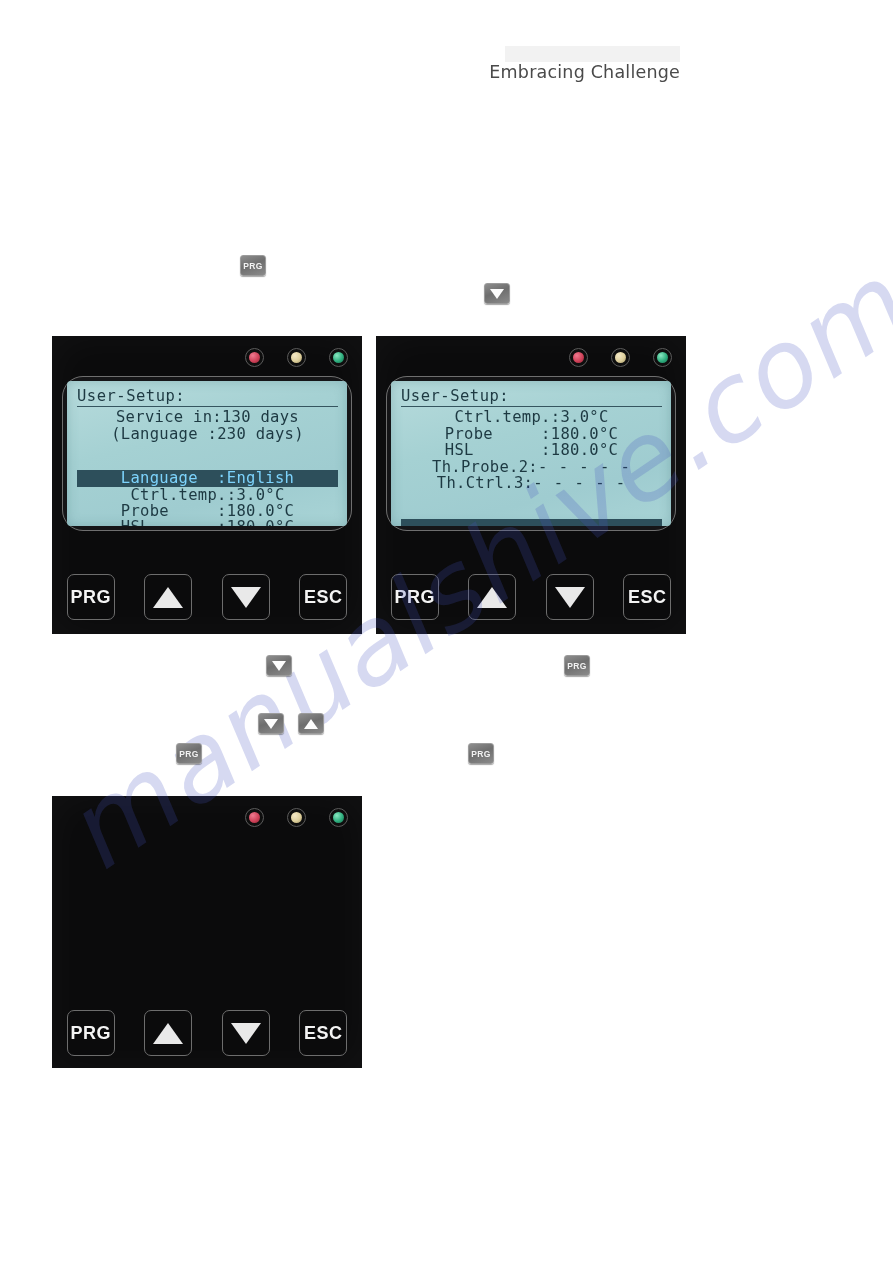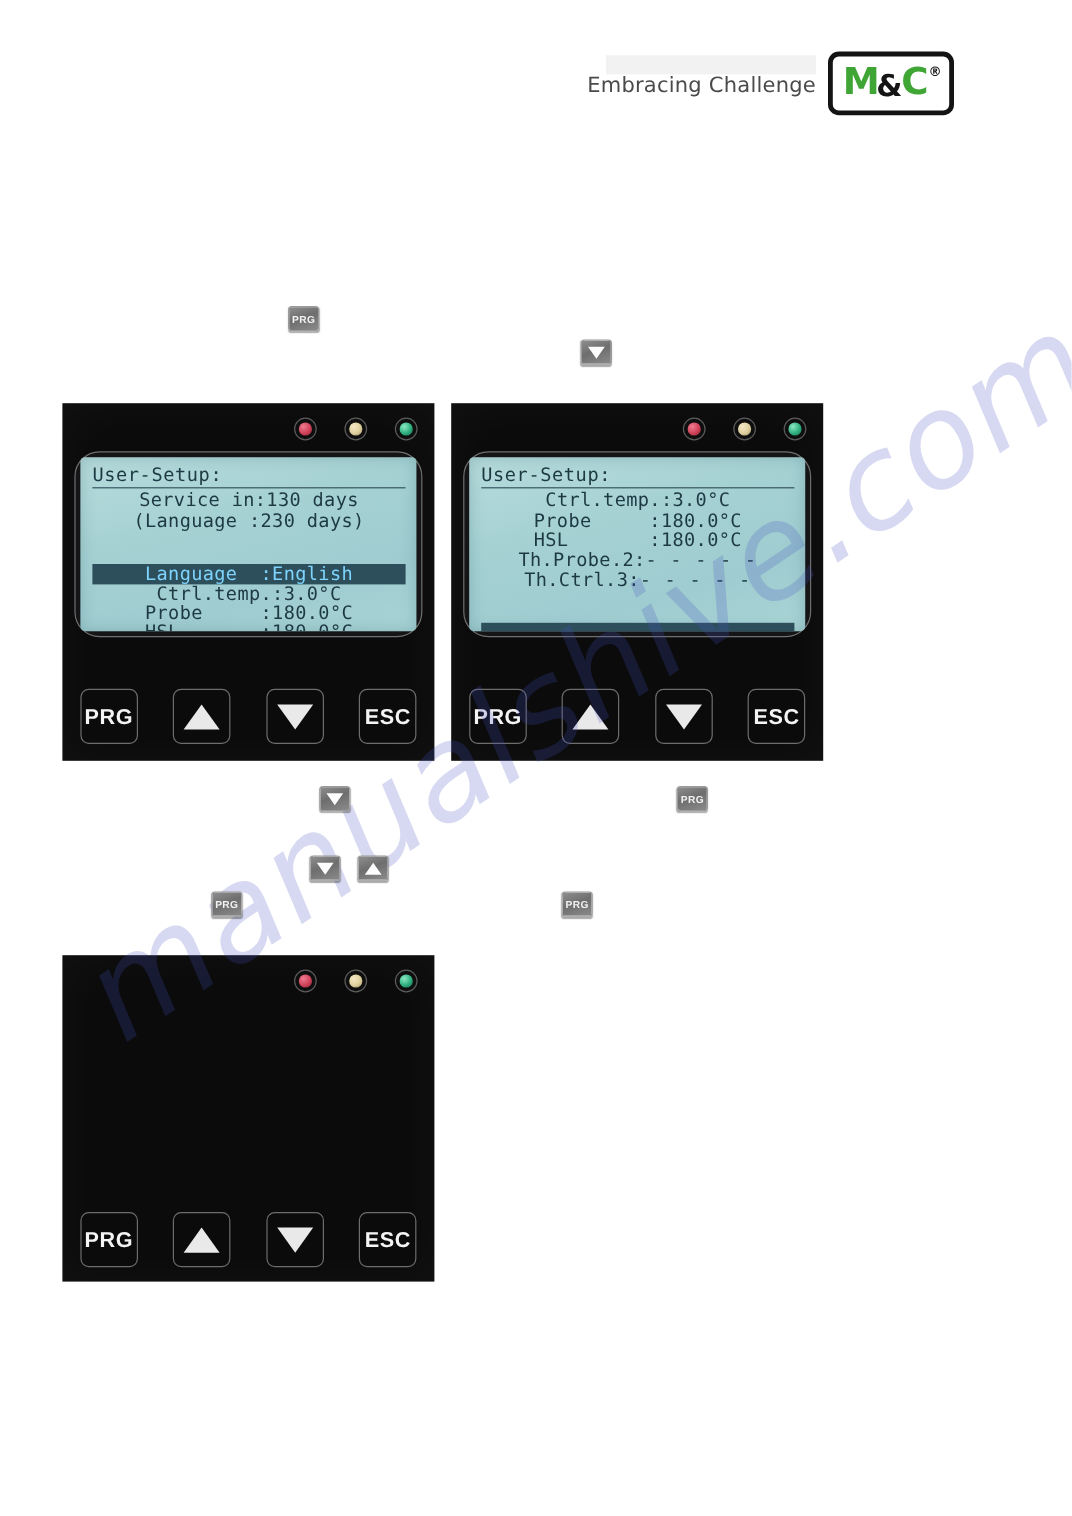--- a/index.html
+++ b/index.html
@@ -287,23 +287,20 @@
   }
 </style>
 </head>
 <body>
 
 <div class="page">
 
   <div class="header">
     <div class="header-band"></div>
     <div class="header-slogan">Embracing Challenge</div>
-    <div class="logo-box">
-      <div class="logo-text"><span>M</span><span class="logo-amp">&amp;</span><span>C</span><span class="logo-reg">®</span></div>
-    </div>
   </div>
 
   <div class="watermark">manualshive.com</div>
 
   <div class="inline-btn prg" style="left:240px; top:255px;">
     <span>PRG</span>
   </div>
 
   <div class="inline-btn" style="left:484px; top:283px;">
     <span class="tri down"></span>

